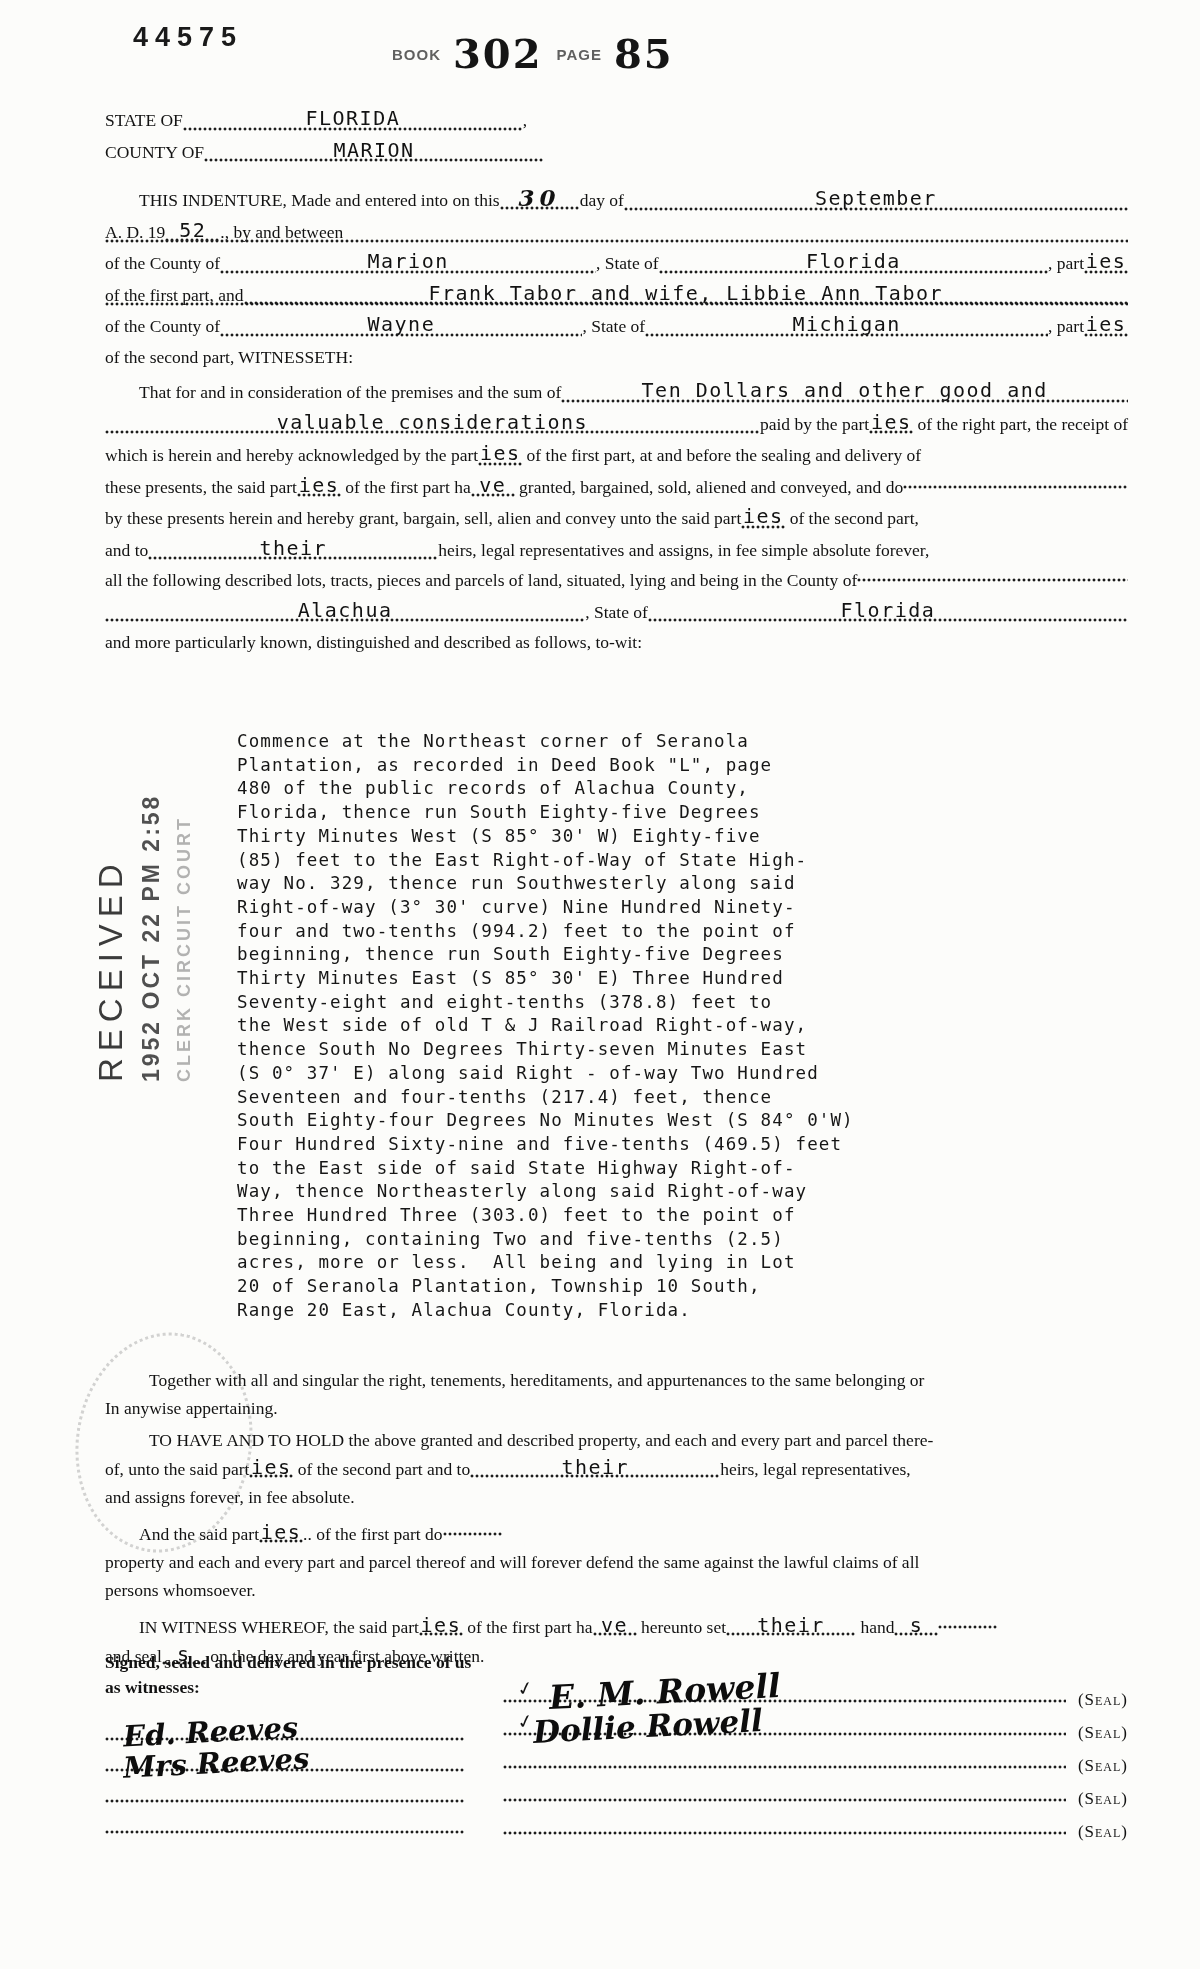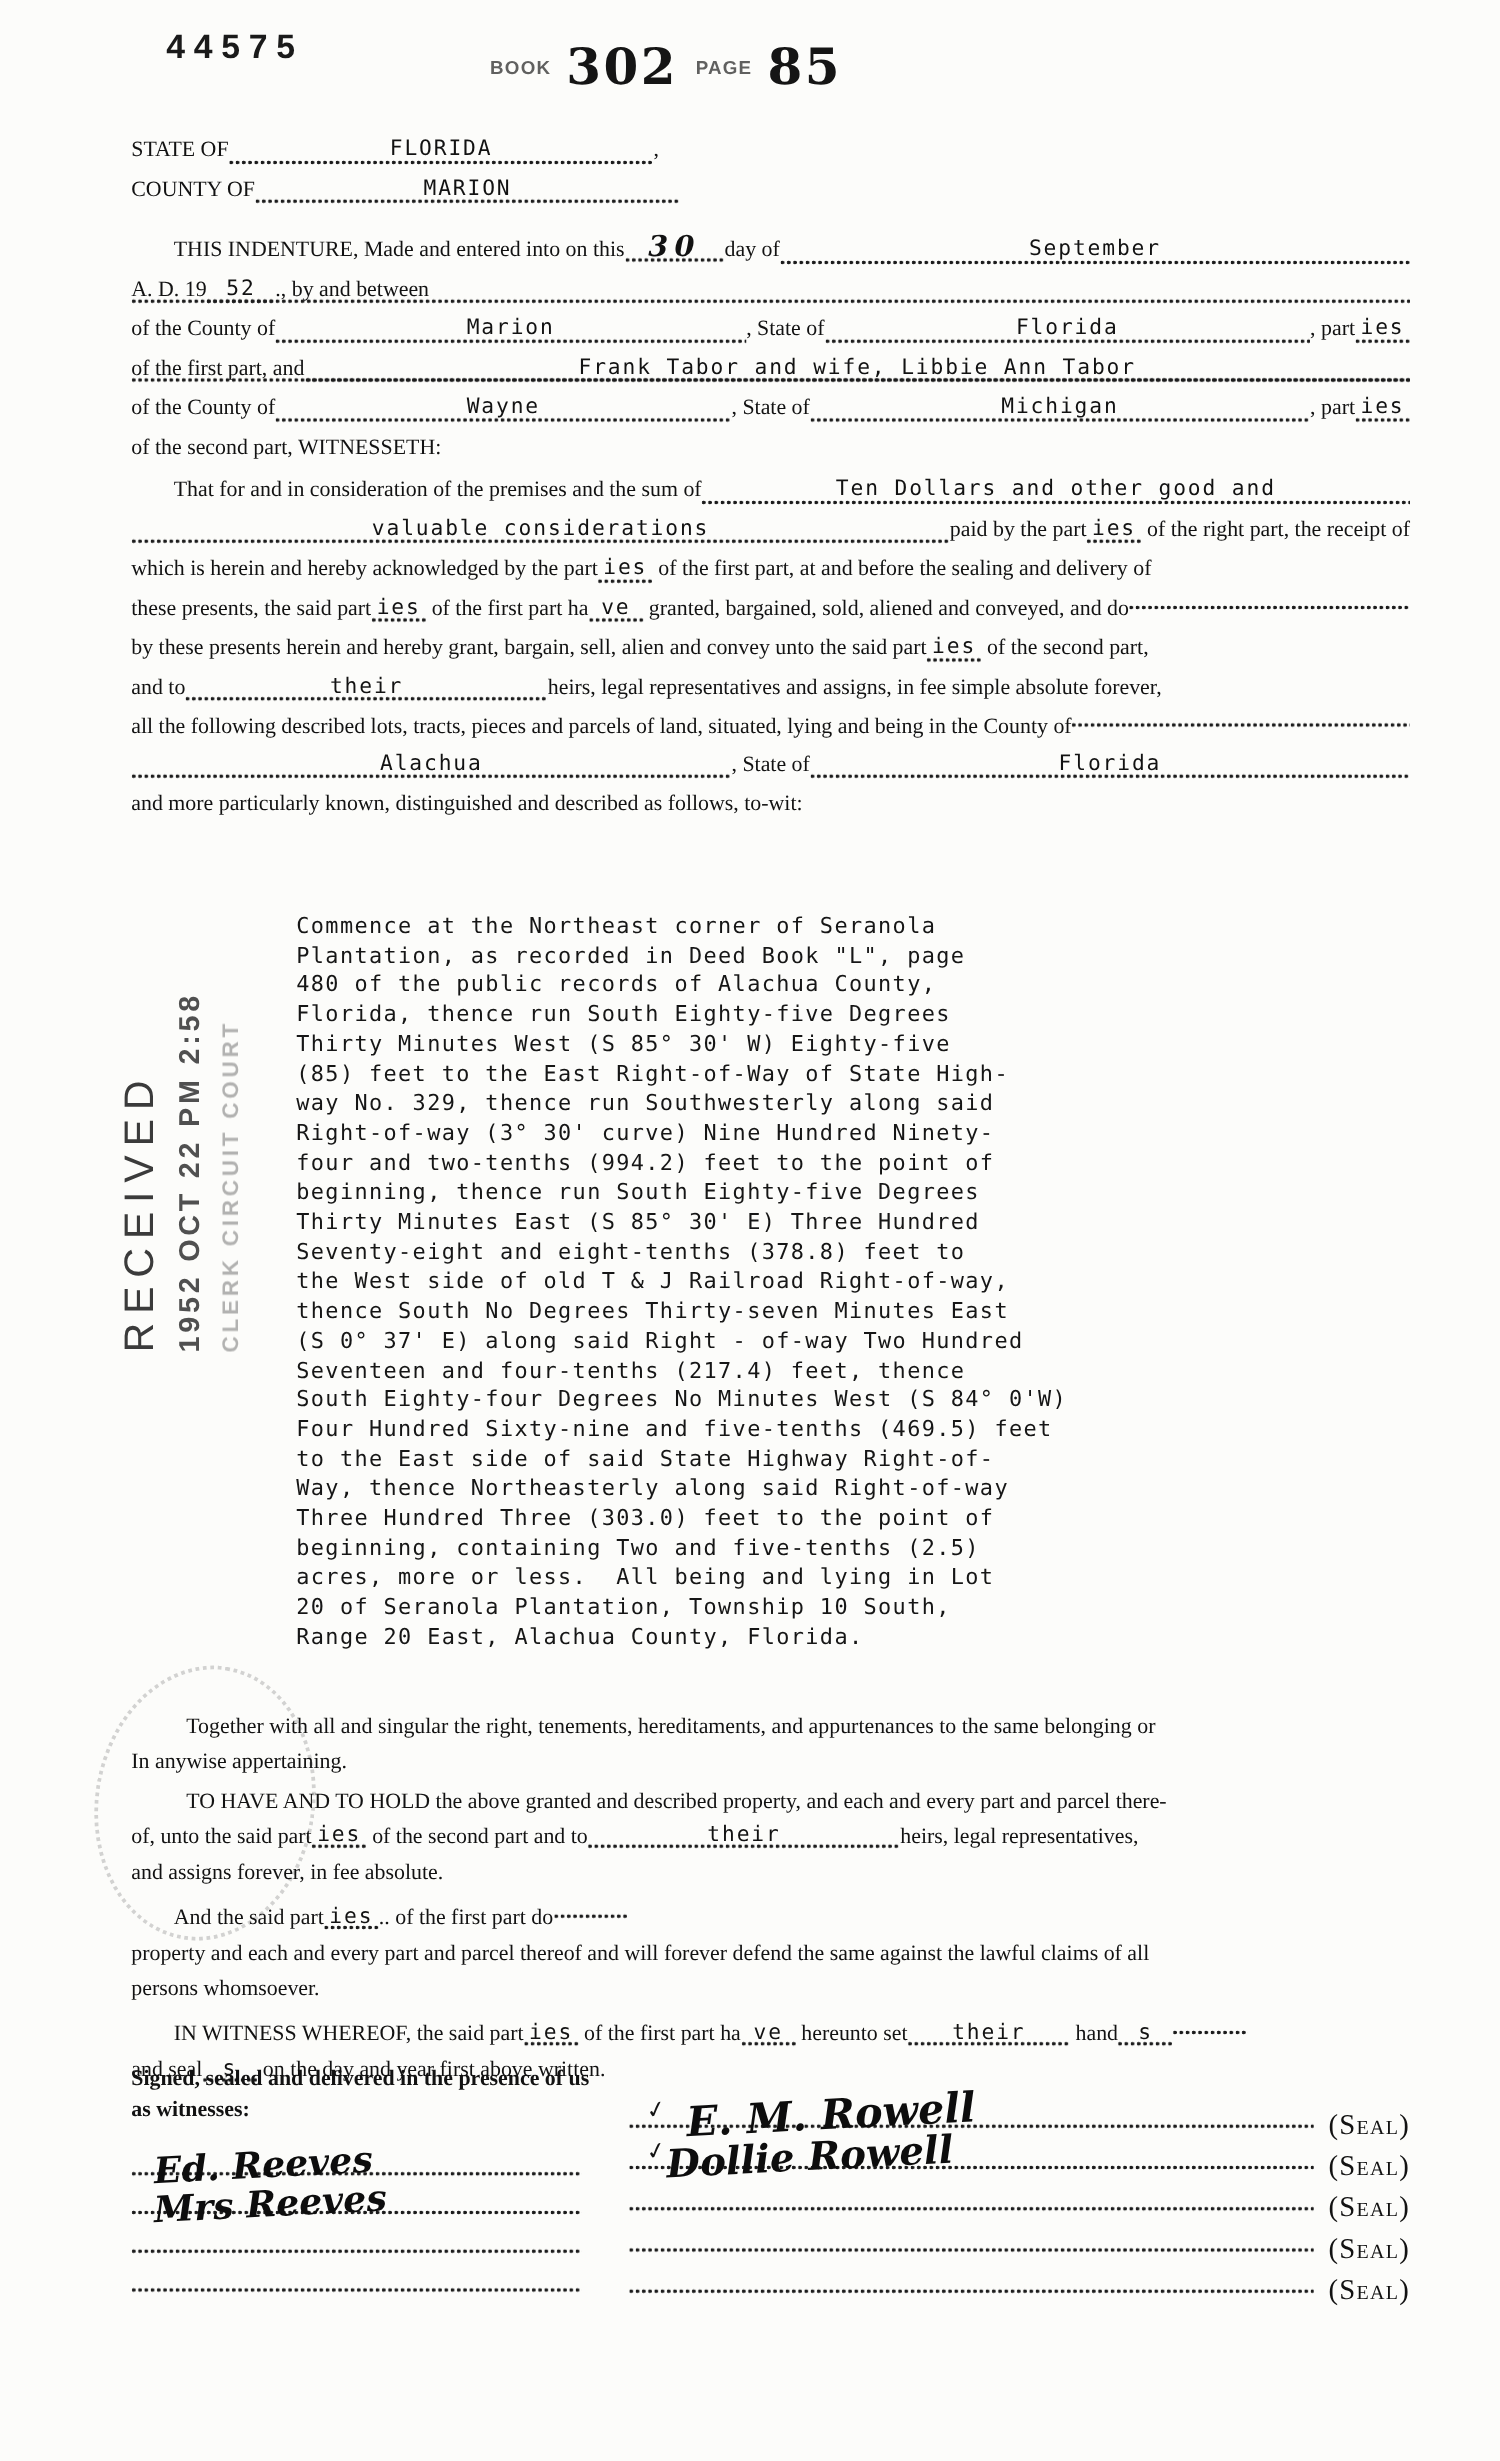--- a/index.html
+++ b/index.html
@@ -39,21 +39,21 @@
   .w44 { flex:0 0 44px; width:44px; }
   .w55 { flex:0 0 55px; width:55px; }
   .w60 { flex:0 0 60px; width:60px; }
   .w80 { flex:0 0 80px; width:80px; }
   .w130 { flex:0 0 130px; width:130px; }
   .w250 { flex:0 0 250px; width:250px; }
   .w290 { flex:0 0 290px; width:290px; }
   .w340 { flex:0 0 340px; width:340px; }
   .typed {
     font-family:"DejaVu Sans Mono","Liberation Mono",monospace;
-    font-size:17px; letter-spacing:1.5px; position:relative; bottom:1px; white-space:pre;
+    font-size:20px; letter-spacing:1.5px; position:relative; bottom:1px; white-space:pre;
   }
   .hand {
     font-family:"DejaVu Serif", serif; font-style:italic; font-weight:700;
     font-size:23px; letter-spacing:5px; position:relative; bottom:0;
   }
   .mt16 { margin-top:16px; } .mt8 { margin-top:8px; } .mt4 { margin-top:4px; }
   
   .legal-desc {
     position:absolute; left:237px; top:730px; margin:0;
     font-family:"DejaVu Sans Mono","Liberation Mono",monospace;
@@ -80,21 +80,21 @@
   .closing .pline, .closing .fline { line-height:28px; }
   
   .sig-area { position:absolute; left:105px; right:72px; top:1650px; height:250px; }
   .sig-left { position:absolute; left:0; top:0; width:360px; }
   .sig-cap { font-size:17.5px; font-weight:600; line-height:25px; white-space:pre; }
   .wit-row { position:relative; height:31px; }
   .wit-row .dotline { position:absolute; left:0; right:0; bottom:0; height:10px; }
   .sig-right { position:absolute; left:398px; right:0; top:24px; }
   .seal-row { position:relative; height:33px; display:flex; align-items:flex-end; }
   .seal-row .dotline { position:relative; flex:1 1 auto; height:10px; }
-  .seal-lbl { font-variant:small-caps; font-size:23px; letter-spacing:1px; margin-left:12px; line-height:14px; }
+  .seal-lbl { font-variant:small-caps; font-size:17px; letter-spacing:1px; margin-left:12px; line-height:14px; }
   .script {
     font-family:"DejaVu Serif", serif; font-style:italic; font-weight:700;
     display:inline-block; transform:rotate(-3deg); color:#0d0d0d; white-space:pre;
   }
   .wit-row .script { position:absolute; left:18px; bottom:-4px; font-size:29px; }
   .seal-row .script { position:absolute; left:46px; bottom:-4px; font-size:33px; }
   .seal-row .script.s2 { font-size:31px; left:30px; }
   .check {
     position:absolute; left:14px; bottom:8px; font-size:19px; font-weight:700;
     transform:rotate(-12deg); font-family:"DejaVu Sans", sans-serif;

